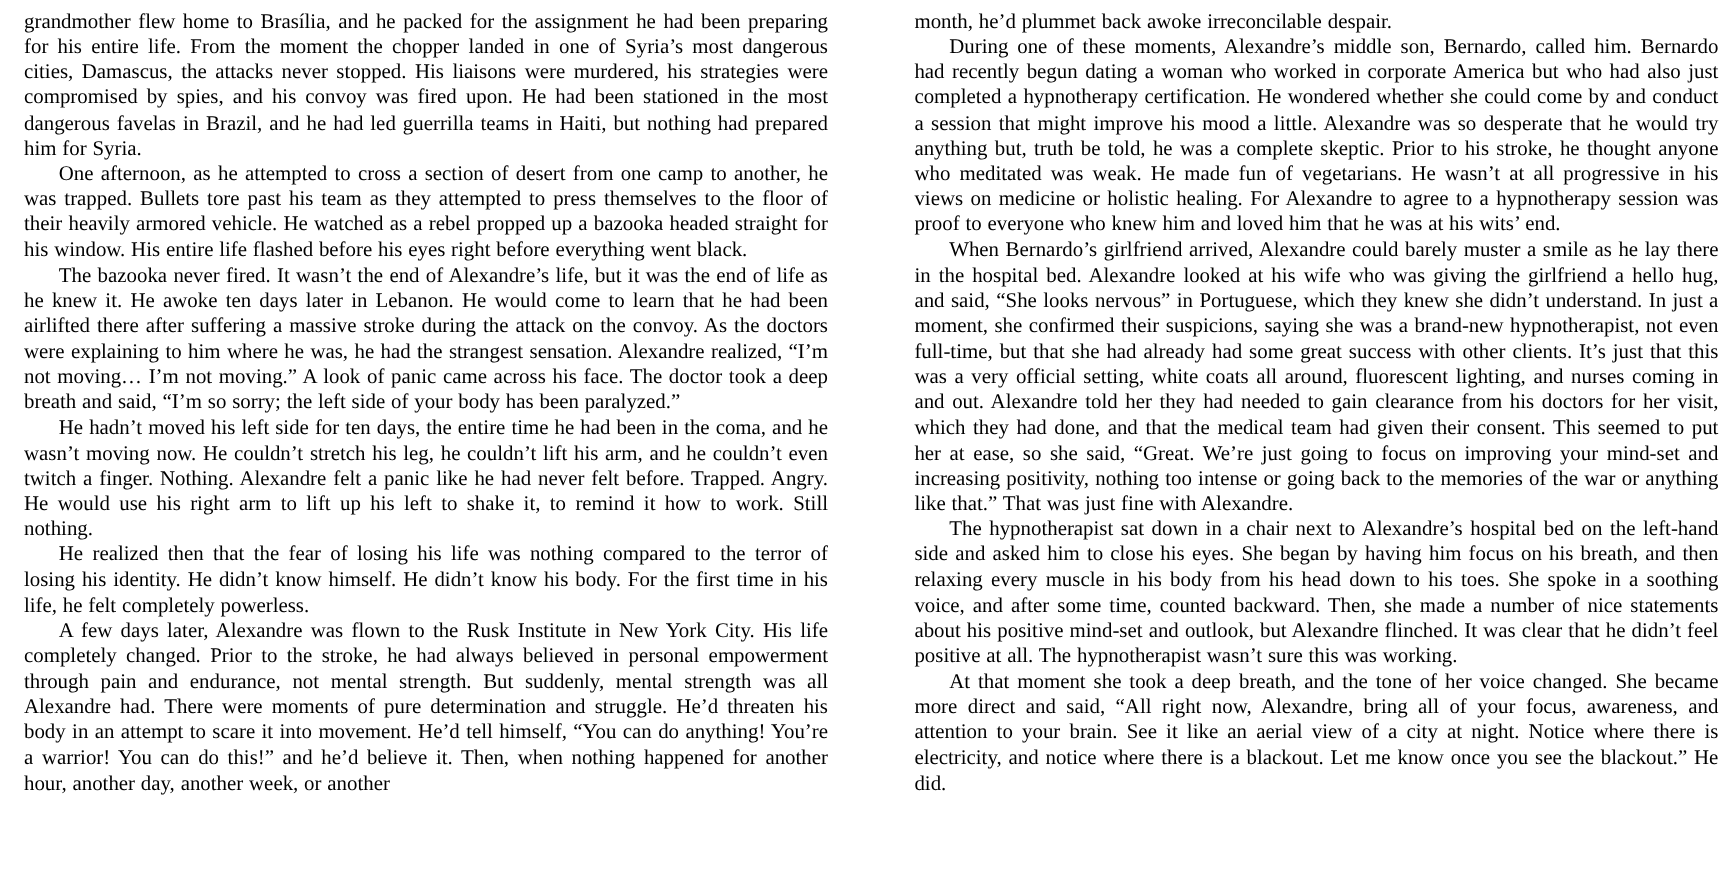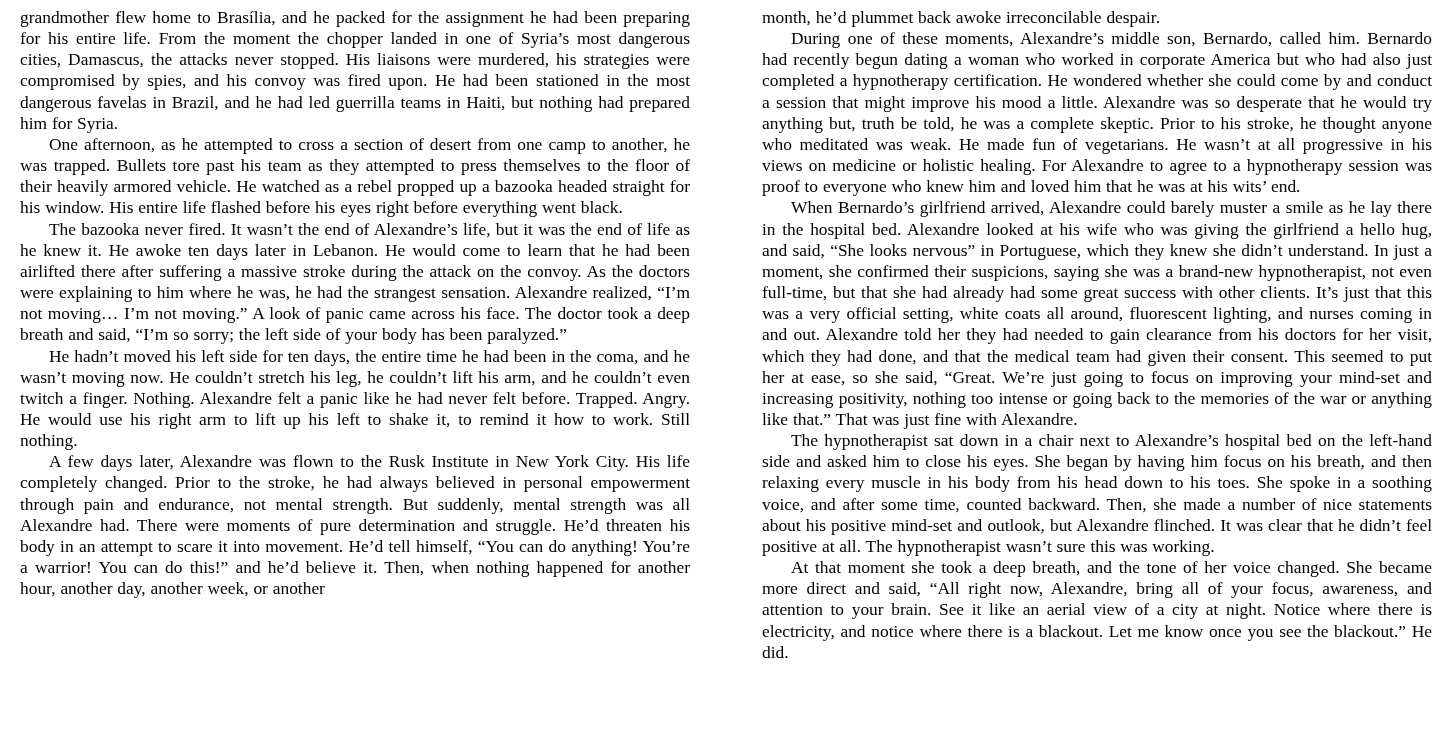--- a/index.html
+++ b/index.html
@@ -41,20 +41,21 @@
 </style>
 </head>
 <body>
 
 <div class="page">
   <div class="col">
     <p class="no-indent">grandmother flew home to Brasília, and he packed for the assignment he had been preparing for his entire life. From the moment the chopper landed in one of Syria’s most dangerous cities, Damascus, the attacks never stopped. His liaisons were murdered, his strategies were compromised by spies, and his convoy was fired upon. He had been stationed in the most dangerous favelas in Brazil, and he had led guerrilla teams in Haiti, but nothing had prepared him for Syria.</p>
     <p>One afternoon, as he attempted to cross a section of desert from one camp to another, he was trapped. Bullets tore past his team as they attempted to press themselves to the floor of their heavily armored vehicle. He watched as a rebel propped up a bazooka headed straight for his window. His entire life flashed before his eyes right before everything went black.</p>
     <p>The bazooka never fired. It wasn’t the end of Alexandre’s life, but it was the end of life as he knew it. He awoke ten days later in Lebanon. He would come to learn that he had been airlifted there after suffering a massive stroke during the attack on the convoy. As the doctors were explaining to him where he was, he had the strangest sensation. Alexandre realized, “I’m not moving… I’m not moving.” A look of panic came across his face. The doctor took a deep breath and said, “I’m so sorry; the left side of your body has been paralyzed.”</p>
     <p>He hadn’t moved his left side for ten days, the entire time he had been in the coma, and he wasn’t moving now. He couldn’t stretch his leg, he couldn’t lift his arm, and he couldn’t even twitch a finger. Nothing. Alexandre felt a panic like he had never felt before. Trapped. Angry. He would use his right arm to lift up his left to shake it, to remind it how to work. Still nothing.</p>
+    <p>He realized then that the fear of losing his life was nothing compared to the terror of losing his identity. He didn’t know himself. He didn’t know his body. For the first time in his life, he felt completely powerless.</p>
     <p>A few days later, Alexandre was flown to the Rusk Institute in New York City. His life completely changed. Prior to the stroke, he had always believed in personal empowerment through pain and endurance, not mental strength. But suddenly, mental strength was all Alexandre had. There were moments of pure determination and struggle. He’d threaten his body in an attempt to scare it into movement. He’d tell himself, “You can do anything! You’re a warrior! You can do this!” and he’d believe it. Then, when nothing happened for another hour, another day, another week, or another</p>
   </div>
   <div class="col">
     <p class="no-indent">month, he’d plummet back awoke irreconcilable despair.</p>
     <p>During one of these moments, Alexandre’s middle son, Bernardo, called him. Bernardo had recently begun dating a woman who worked in corporate America but who had also just completed a hypnotherapy certification. He wondered whether she could come by and conduct a session that might improve his mood a little. Alexandre was so desperate that he would try anything but, truth be told, he was a complete skeptic. Prior to his stroke, he thought anyone who meditated was weak. He made fun of vegetarians. He wasn’t at all progressive in his views on medicine or holistic healing. For Alexandre to agree to a hypnotherapy session was proof to everyone who knew him and loved him that he was at his wits’ end.</p>
     <p>When Bernardo’s girlfriend arrived, Alexandre could barely muster a smile as he lay there in the hospital bed. Alexandre looked at his wife who was giving the girlfriend a hello hug, and said, “She looks nervous” in Portuguese, which they knew she didn’t understand. In just a moment, she confirmed their suspicions, saying she was a brand-new hypnotherapist, not even full-time, but that she had already had some great success with other clients. It’s just that this was a very official setting, white coats all around, fluorescent lighting, and nurses coming in and out. Alexandre told her they had needed to gain clearance from his doctors for her visit, which they had done, and that the medical team had given their consent. This seemed to put her at ease, so she said, “Great. We’re just going to focus on improving your mind-set and increasing positivity, nothing too intense or going back to the memories of the war or anything like that.” That was just fine with Alexandre.</p>
     <p>The hypnotherapist sat down in a chair next to Alexandre’s hospital bed on the left-hand side and asked him to close his eyes. She began by having him focus on his breath, and then relaxing every muscle in his body from his head down to his toes. She spoke in a soothing voice, and after some time, counted backward. Then, she made a number of nice statements about his positive mind-set and outlook, but Alexandre flinched. It was clear that he didn’t feel positive at all. The hypnotherapist wasn’t sure this was working.</p>
     <p>At that moment she took a deep breath, and the tone of her voice changed. She became more direct and said, “All right now, Alexandre, bring all of your focus, awareness, and attention to your brain. See it like an aerial view of a city at night. Notice where there is electricity, and notice where there is a blackout. Let me know once you see the blackout.” He did.</p>
   </div>
 </div>

